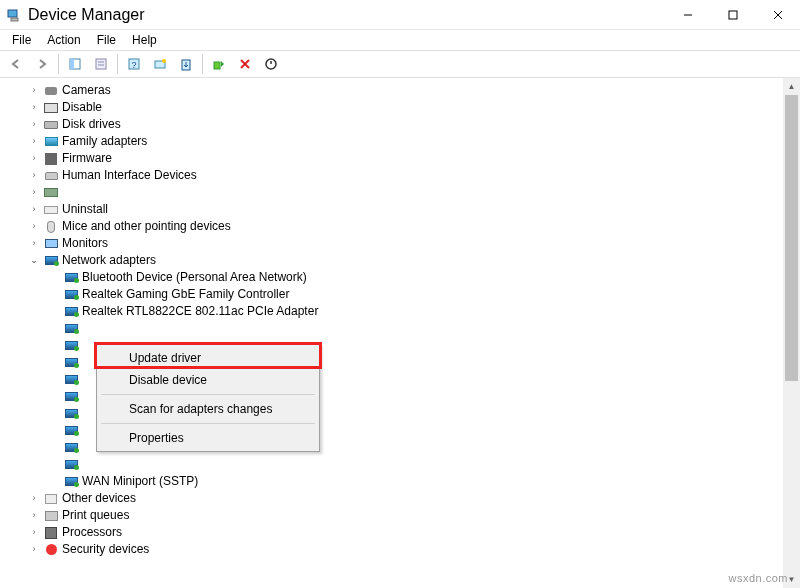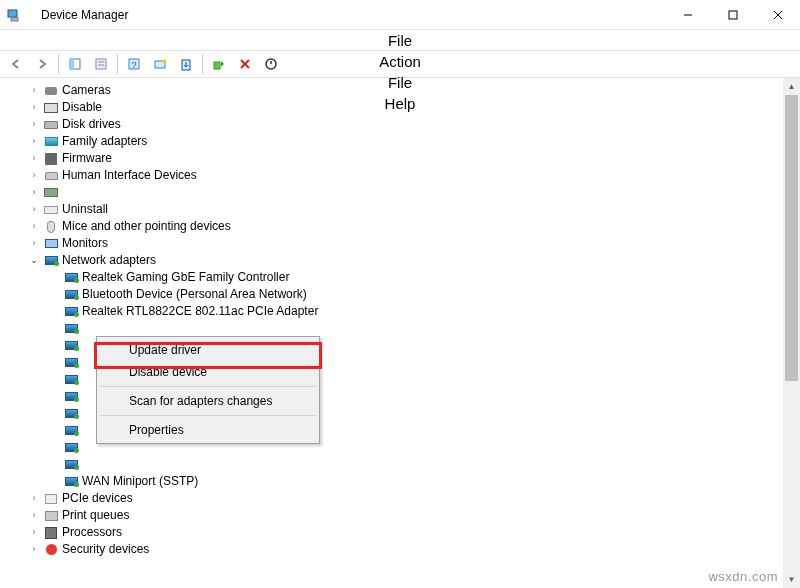--- a/index.html
+++ b/index.html
@@ -1,25 +1,25 @@
 <!DOCTYPE html>
 <html><head>
 <meta charset="utf-8">
 <style>
 * { box-sizing: border-box; margin: 0; padding: 0; font-family: 'Segoe UI', Tahoma, sans-serif; }
 body { width: 800px; height: 588px; background: #fff; overflow: hidden; position: relative; font-size: 12px; }
 
 
 .titlebar { height: 30px; display: flex; align-items: center; background: #fff; border-bottom: 1px solid #e5e5e5; }
 .titlebar .app-icon { width: 16px; height: 16px; margin: 0 6px; }
-.titlebar .title { flex: 1; font-size: 12px; margin-left: 13px; }
+.titlebar .title { flex: 1; font-size: 16px; }
 .titlebar .winbtn { width: 45px; height: 30px; display: flex; align-items: center; justify-content: center; }
 
 
-.menubar { height: 20px; display: flex; align-items: center; padding: 0 4px; font-size: 15px; flex-direction: column; }
+.menubar { height: 20px; display: flex; align-items: center; padding: 0 4px; font-size: 12px; }
 .menubar .menu-item { padding: 2px 8px; cursor: default; }
 
 
 .toolbar { height: 28px; display: flex; align-items: center; padding: 0 4px; border-top: 1px solid #e0e0e0; border-bottom: 1px solid #e0e0e0; gap: 2px; }
 .toolbar .tbtn { width: 24px; height: 24px; display: flex; align-items: center; justify-content: center; border: 1px solid transparent; }
 .toolbar .sep { width: 1px; height: 20px; background: #d0d0d0; margin: 0 2px; }
 
 
 .content { position: relative; height: 510px; overflow: hidden; }
 .scrollbar { position: absolute; right: 0; top: 0; width: 17px; height: 100%; background: #f0f0f0; display: flex; flex-direction: column; }
@@ -48,27 +48,27 @@
 .ic-mouse { width: 8px; height: 12px; background: #ddd; border: 1px solid #888; border-radius: 4px 4px 5px 5px; }
 .ic-monitor { width: 13px; height: 9px; border: 1px solid #357; background: #9cf; }
 .ic-net { width: 13px; height: 9px; border: 1px solid #258; background: linear-gradient(#4ae,#258); position: relative; }
 .ic-net::after { content:''; position:absolute; right:-2px; bottom:-2px; width:5px; height:5px; background:#3a3; border-radius:50%; }
 .ic-other { width: 12px; height: 10px; border: 1px solid #999; background: #eee; }
 .ic-printer { width: 13px; height: 10px; background: #ccc; border: 1px solid #888; }
 .ic-cpu { width: 12px; height: 12px; background: #777; border: 1px solid #444; }
 .ic-sec { width: 11px; height: 11px; background: #e33; border-radius: 50%; }
 
 
-.ctxmenu { position: absolute; left: 96px; top: 258px; width: 224px; background: #f0f0f0; border: 1px solid #a0a0a0; box-shadow: 2px 2px 3px rgba(0,0,0,0.2); z-index: 10; padding: 2px; }
+.ctxmenu { position: absolute; left: 96px; top: 266px; width: 224px; background: #f0f0f0; border: 1px solid #a0a0a0; box-shadow: 2px 2px 3px rgba(0,0,0,0.2); z-index: 10; padding: 2px; }
 .ctxmenu .mi { padding: 4px 12px 4px 30px; font-size: 12px; cursor: default; }
 .ctxmenu .mi.bold { font-weight: normal; }
 .ctxmenu .msep { height: 1px; background: #d0d0d0; margin: 3px 2px; }
 .highlight-box { position: absolute; border: 3px solid #e22; pointer-events: none; z-index: 20; }
 
-.watermark { position: absolute; right: 22px; bottom: 4px; font-size: 13px; color: #999; letter-spacing: .5px; text-align: center; }
+.watermark { position: absolute; right: 12px; bottom: 4px; font-size: 11px; color: #999; letter-spacing: .5px; text-align: center; }
 </style>
 </head>
 <body>
 
 <div class="titlebar">
   <span class="app-icon">
     <svg width="16" height="16" viewBox="0 0 16 16">
         <rect x="2" y="3" width="9" height="7" fill="#5ad" stroke="#258"></rect>
         <rect x="5" y="11" width="7" height="3" fill="#bbb" stroke="#777"></rect>
       </svg>
@@ -242,34 +242,34 @@
             <span class="ic-net"></span>
           </span>
           <span class="label">Network adapters</span>
         </div>
       <div class="children2">
         <div class="node">
             <span class="chev"></span>
             <span class="icon">
               <span class="ic-net"></span>
             </span>
+            <span class="label">Bluetooth Device (Personal Area Network)</span>
+          </div>
+        <div class="node">
+            <span class="chev"></span>
+            <span class="icon">
+              <span class="ic-net"></span>
+            </span>
             <span class="label">Realtek Gaming GbE Family Controller</span>
           </div>
         <div class="node">
             <span class="chev"></span>
             <span class="icon">
               <span class="ic-net"></span>
             </span>
-            <span class="label">Bluetooth Device (Personal Area Network)</span>
-          </div>
-        <div class="node">
-            <span class="chev"></span>
-            <span class="icon">
-              <span class="ic-net"></span>
-            </span>
             <span class="label">Realtek RTL8822CE 802.11ac PCIe Adapter</span>
           </div>
         <div class="node">
             <span class="chev"></span>
             <span class="icon">
               <span class="ic-net"></span>
             </span>
             <span class="label"></span>
           </div>
         <div class="node">
@@ -334,21 +334,21 @@
               <span class="ic-net"></span>
             </span>
             <span class="label">WAN Miniport (SSTP)</span>
           </div>
       </div>
       <div class="node">
           <span class="chev">›</span>
           <span class="icon">
             <span class="ic-other"></span>
           </span>
-          <span class="label">PCIe devices</span>
+          <span class="label">Other devices</span>
         </div>
       <div class="node">
           <span class="chev">›</span>
           <span class="icon">
             <span class="ic-printer"></span>
           </span>
           <span class="label">Print queues</span>
         </div>
       <div class="node">
           <span class="chev">›</span>

